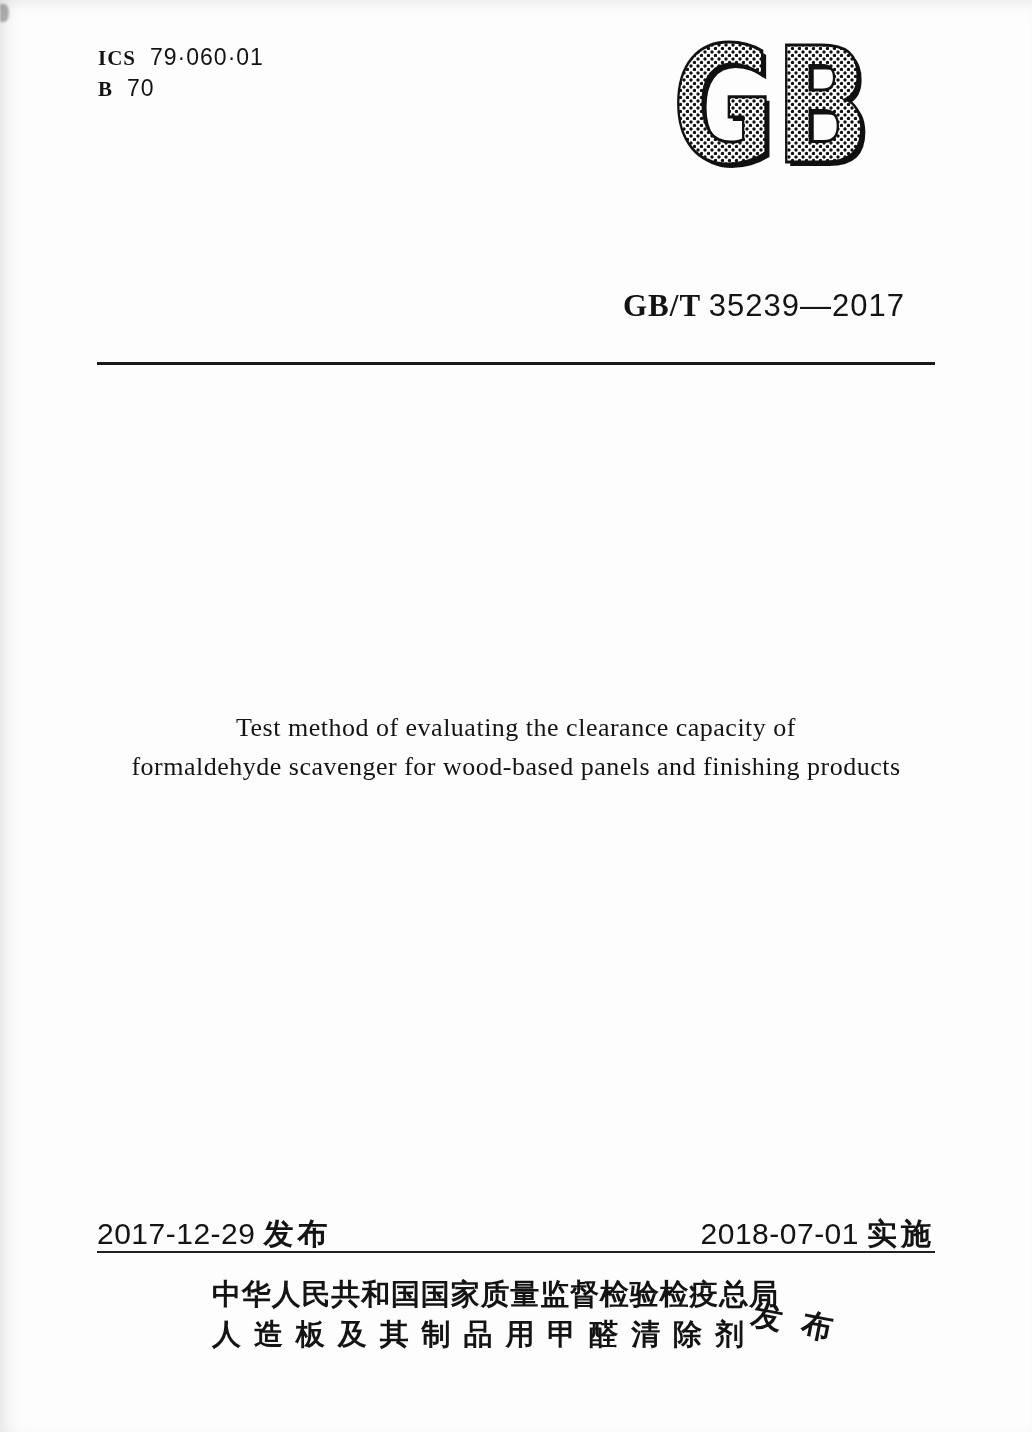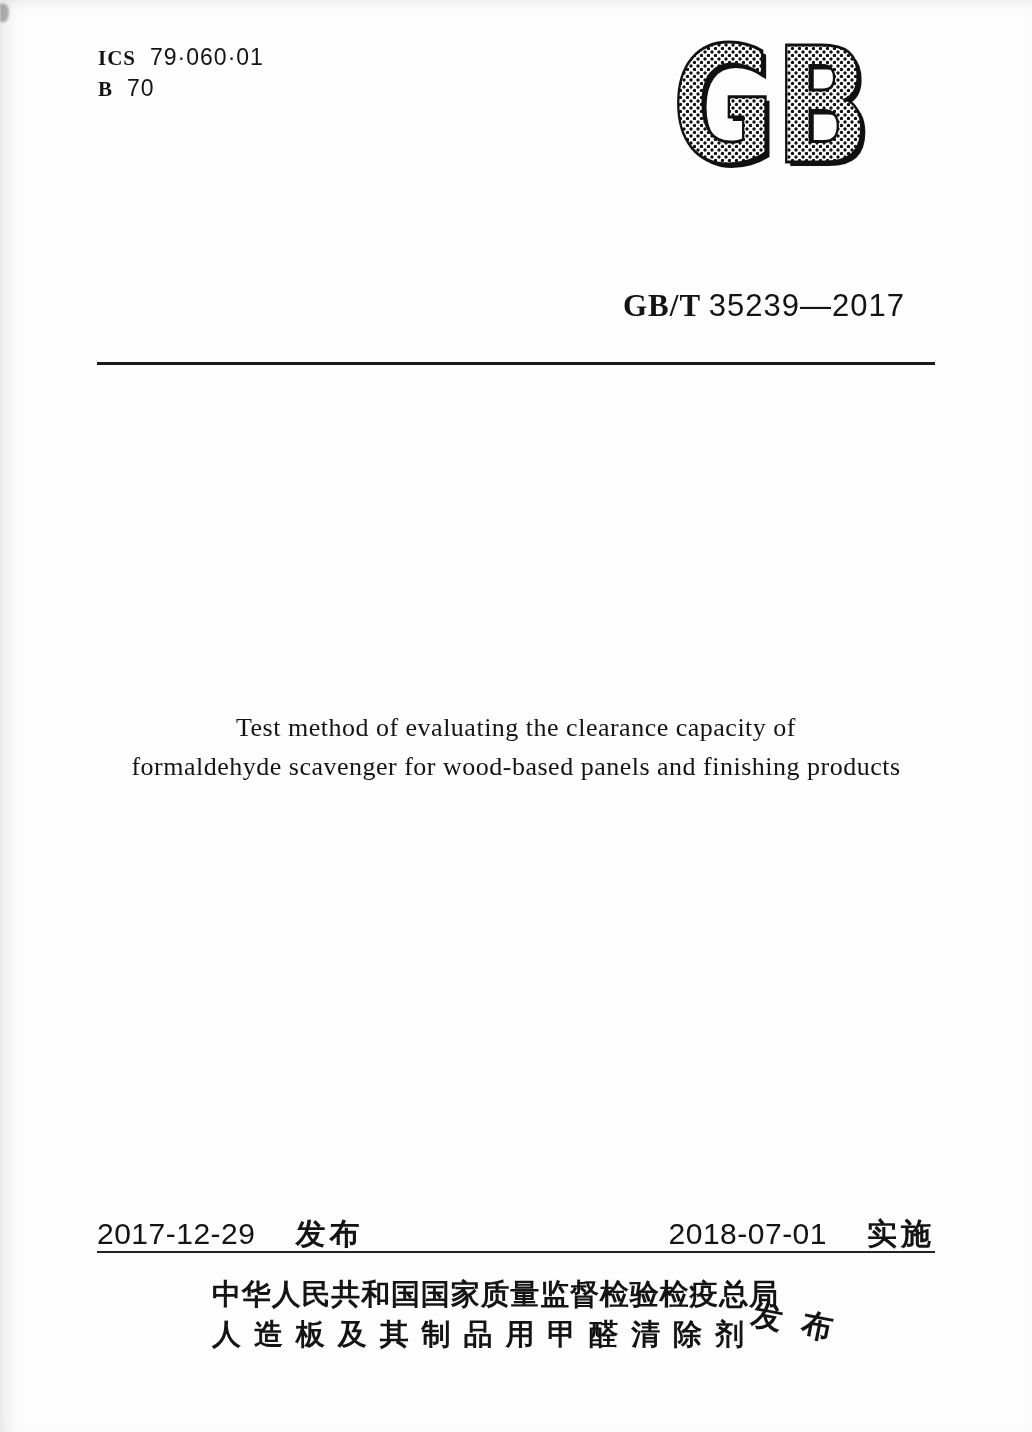--- a/index.html
+++ b/index.html
@@ -128,21 +128,21 @@
     font-family: "Liberation Sans", sans-serif;
     font-weight: 500;
     letter-spacing: 0.5px;
   }
   .date-label {
     font-family: "Liberation Sans", sans-serif;
     font-weight: 700;
     margin-left: 8px;
     letter-spacing: 4px;
   }
-  .date-side { display: flex; align-items: baseline; gap: 32px; }
+  .date-side { display: flex; align-items: baseline; }
   .rule-bottom {
     position: absolute;
     left: 97px; top: 1251px;
     width: 838px; height: 2px;
     background: #222;
   }
   
   .issuer-block {
     position: absolute;
     left: 212px; top: 1274px;

